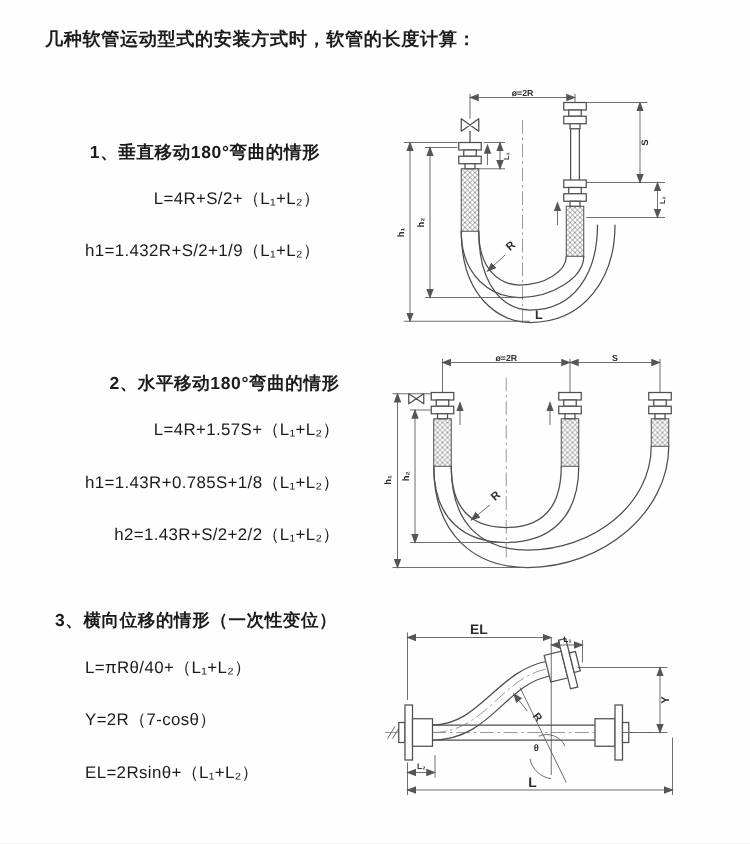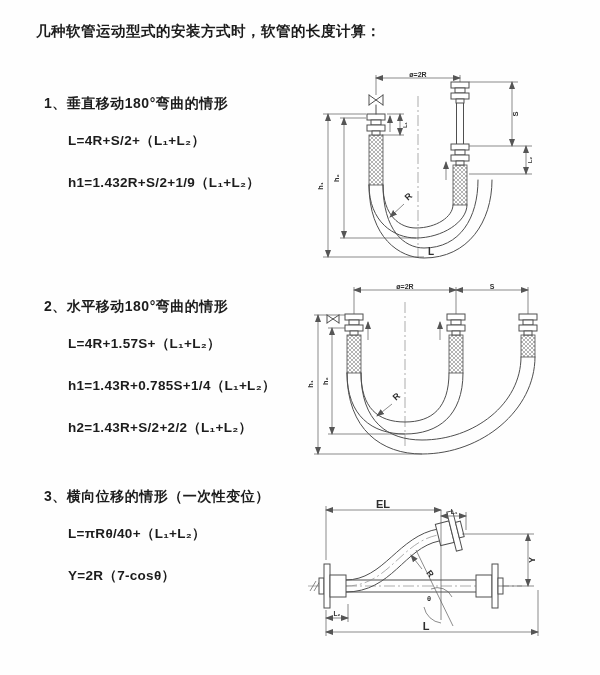--- a/index.html
+++ b/index.html
@@ -1,39 +1,39 @@
 <!DOCTYPE html>
 <html><head>
 <meta charset="utf-8">
 <style>
   html,body{margin:0;padding:0;background:#e8e8e8;}
   .page{position:relative;width:600px;height:675px;background:#fefefe;overflow:hidden;
         font-family:"Liberation Sans","DejaVu Sans",sans-serif;color:#1c1c1c;}
   .title{position:absolute;left:36px;top:22px;font-size:14.5px;font-weight:700;letter-spacing:.5px;}
   .sec{position:absolute;left:44px;}
   .sec-head{font-size:14px;font-weight:700;letter-spacing:.5px;line-height:21px;}
-  .formula{margin:12px 0 0 24px;font-size:13.5px;font-weight:700;letter-spacing:.3px;line-height:30px;white-space:nowrap;}
+  .formula{margin:12px 0 0 24px;font-size:13.5px;font-weight:400;letter-spacing:.3px;line-height:30px;white-space:nowrap;}
   .formula:first-of-type{margin-top:12px;}
   .diag{position:absolute;}
   
   .dl{stroke:#4f4f4f;stroke-width:1;fill:none;stroke-linecap:round;}
   .fit{stroke:#4f4f4f;stroke-width:1;fill:#ffffff;}
   .ht{stroke:#4f4f4f;stroke-width:.8;}
   .dim{stroke:#5a5a5a;stroke-width:.7;fill:none;}
   .cl{stroke:#8a8a8a;stroke-width:.7;fill:none;stroke-dasharray:11 3 2 3;}
   svg text{fill:#2e2e2e;font-weight:700;font-family:"Liberation Sans","DejaVu Sans",sans-serif;}
 </style>
 </head>
 <body>
 
 <div class="page">
 
   <div class="title">几种软管运动型式的安装方式时，软管的长度计算：</div>
 
-  <div class="sec" style="top:93px;">
+  <div class="sec" style="top:111px;text-align:right;">
     <div class="sec-head">1、垂直移动180°弯曲的情形</div>
     <p class="formula">L=4R+S/2+（L₁+L₂）</p>
     <p class="formula">h1=1.432R+S/2+1/9（L₁+L₂）</p>
   </div>
 
   <svg class="diag" style="left:312px;top:70px;" width="278" height="192" viewBox="0 0 278 192">
     <defs>
       <marker id="ar1" viewBox="0 0 8 8" markerWidth="8" markerHeight="8" refX="7" refY="4" orient="auto-start-reverse" markerUnits="userSpaceOnUse">
         <path d="M0,1 L8,4 L0,7 Z" fill="#555"></path>
       </marker>
@@ -88,24 +88,24 @@
       <text x="11" y="116" font-size="7.5" text-anchor="middle" transform="rotate(-90 11 116)">h₁</text>
       <text x="27" y="108" font-size="7.5" text-anchor="middle" transform="rotate(-90 27 108)">h₂</text>
       <text x="206" y="44" font-size="7.5" text-anchor="middle" transform="rotate(-90 206 44)">S</text>
       <text x="220" y="90" font-size="6" text-anchor="middle" transform="rotate(-90 220 90)">L₂</text>
       <text x="95" y="55" font-size="6" text-anchor="middle" transform="rotate(-90 95 55)">L₁</text>
       <text x="96" y="131" font-size="9" transform="rotate(-42 96 131)">R</text>
       <text x="116" y="185" font-size="10">L</text>
     </g>
   </svg>
 
-  <div class="sec" style="top:296px;">
+  <div class="sec" style="top:296px;text-align:right;">
     <div class="sec-head">2、水平移动180°弯曲的情形</div>
     <p class="formula">L=4R+1.57S+（L₁+L₂）</p>
-    <p class="formula">h1=1.43R+0.785S+1/4（L₁+L₂）</p>
+    <p class="formula">h1=1.43R+0.785S+1/8（L₁+L₂）</p>
     <p class="formula">h2=1.43R+S/2+2/2（L₁+L₂）</p>
   </div>
 
   <svg class="diag" style="left:306px;top:282px;" width="294" height="178" viewBox="0 0 294 178">
     <defs>
       <marker id="ar2" viewBox="0 0 8 8" markerWidth="8" markerHeight="8" refX="7" refY="4" orient="auto-start-reverse" markerUnits="userSpaceOnUse">
         <path d="M0,1 L8,4 L0,7 Z" fill="#555"></path>
       </marker>
       <pattern id="ht2" width="4" height="4" patternUnits="userSpaceOnUse">
         <path d="M0,4 L4,0 M0,0 L4,4" stroke="#6a6a6a" stroke-width=".5"></path>
@@ -153,20 +153,21 @@
       <text x="7" y="102" font-size="7.5" text-anchor="middle" transform="rotate(-90 7 102)">h₁</text>
       <text x="21.5" y="99" font-size="7.5" text-anchor="middle" transform="rotate(-90 21.5 99)">h₂</text>
       <text x="90" y="119" font-size="9" transform="rotate(-42 90 119)">R</text>
     </g>
   </svg>
 
   <div class="sec" style="top:486px;">
     <div class="sec-head">3、横向位移的情形（一次性变位）</div>
     <p class="formula">L=πRθ/40+（L₁+L₂）</p>
     <p class="formula">Y=2R（7-cosθ）</p>
+    <p class="formula">EL=2Rsinθ+（L₁+L₂）</p>
   </div>
 
   <svg class="diag" style="left:298px;top:498px;" width="302" height="146" viewBox="0 0 302 146">
     <defs>
       <marker id="ar3" viewBox="0 0 8 8" markerWidth="8" markerHeight="8" refX="7" refY="4" orient="auto-start-reverse" markerUnits="userSpaceOnUse">
         <path d="M0,1 L8,4 L0,7 Z" fill="#555"></path>
       </marker>
     </defs>
     <path class="cl" d="M10,88 H224"></path>
     <path class="dim" d="M12,93 L18,83 M16,93 L22,83"></path>

